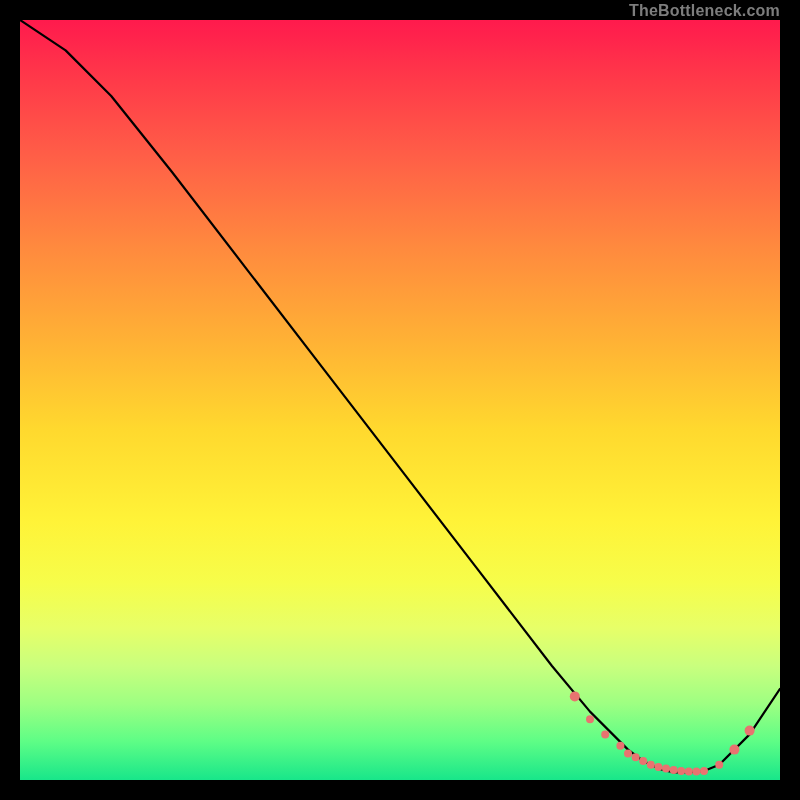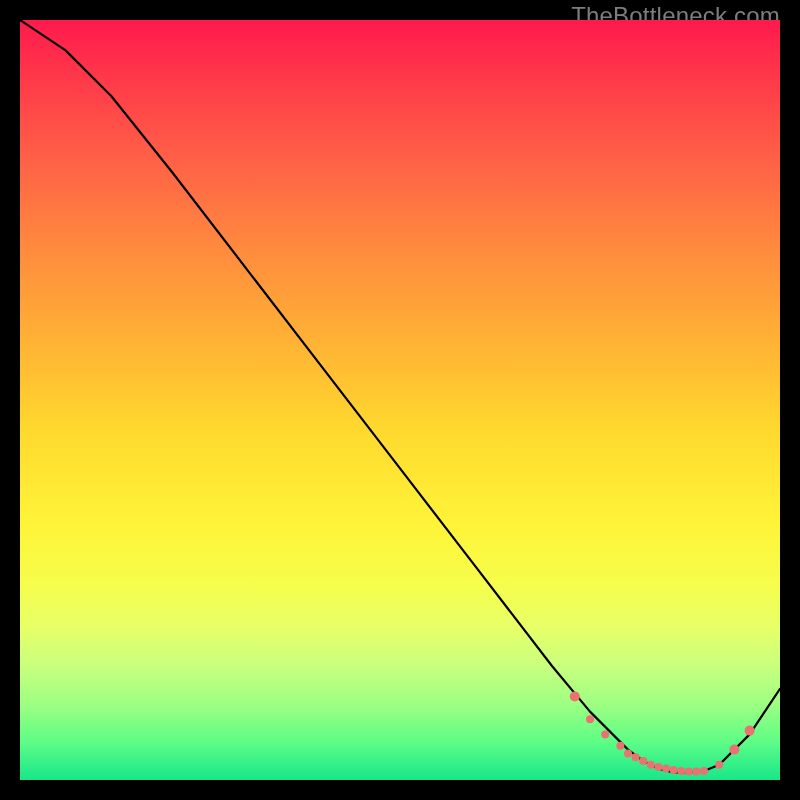--- a/index.html
+++ b/index.html
@@ -39,22 +39,22 @@
       #9dff82 90%,
       #5dfd86 95%,
       #18e68a 100%
     );
   }
   .attribution {
     position: absolute;
     top: 2px;
     right: 20px;
     color: #7d7d7d;
-    font-size: 24px;
-    font-weight: 400;
+    font-size: 16px;
+    font-weight: 700;
     letter-spacing: 0.2px;
     user-select: none;
   }
   svg.curve {
     position: absolute;
     left: 0;
     top: 0;
     width: 760px;
     height: 760px;
   }

